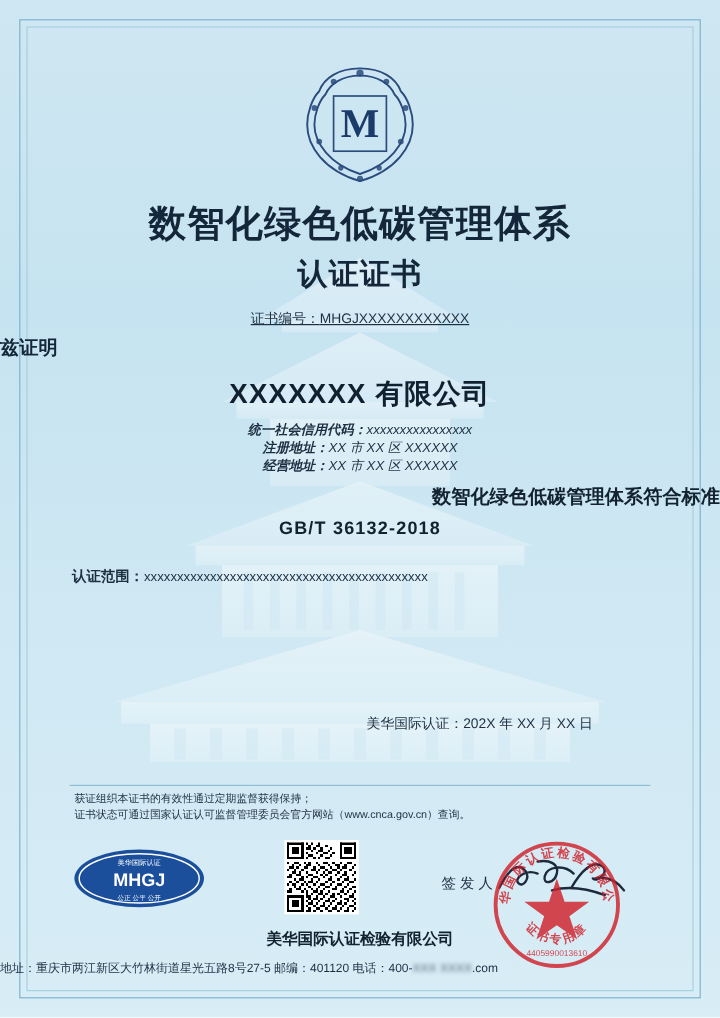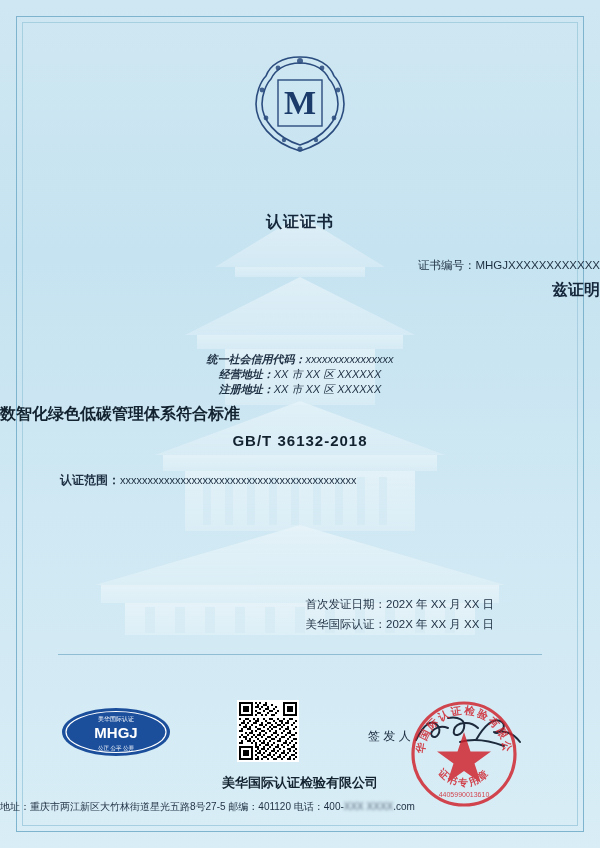--- a/index.html
+++ b/index.html
@@ -68,38 +68,39 @@
     font-size: 31px;
     font-weight: bold;
     letter-spacing: 1px;
     color: #14263a;
   }
   .title-sub {
     position: absolute;
     top: 212px;
     left: 0; right: 0;
     text-align: center;
-    font-size: 16px;
+    font-size: 25px;
     font-weight: bold;
     letter-spacing: 1px;
     color: #14263a;
   }
   .cert-no {
     position: absolute;
     top: 258px;
     left: 0; right: 0;
-    text-align: right;
+    text-align: center;
     font-size: 11.5px;
     color: #1d2f42;
+    text-decoration: underline;
   }
   .hereby {
     position: absolute;
     top: 280px;
     left: 0; right: 0;
-    text-align: right;
+    text-align: left;
     font-size: 16px;
     font-weight: bold;
     color: #14263a;
   }
   .company {
     position: absolute;
     top: 313px;
     left: 0; right: 0;
     text-align: center;
     font-size: 23px;
@@ -115,21 +116,21 @@
     font-size: 11px;
     line-height: 15px;
     color: #1d2f42;
     font-style: italic;
   }
   .info-line .label { font-weight: bold; }
   .standard-line {
     position: absolute;
     top: 404px;
     left: 0; right: 0;
-    text-align: left;
+    text-align: right;
     font-size: 16px;
     font-weight: bold;
     color: #12222f;
   }
   .standard-code {
     position: absolute;
     top: 432px;
     left: 0; right: 0;
     text-align: center;
     font-size: 15px;
@@ -306,59 +307,62 @@
         <circle cx="18" cy="66" r="2.4"></circle>
         <circle cx="86" cy="66" r="2.4"></circle>
         <circle cx="36" cy="88" r="2.2"></circle>
         <circle cx="68" cy="88" r="2.2"></circle>
         <circle cx="52" cy="97" r="2.6"></circle>
       </g>
       <rect x="30" y="28" width="44" height="46" fill="none" stroke="#2b4c7e" stroke-width="1.4"></rect>
       <text x="52" y="62" text-anchor="middle" font-family="Liberation Serif, serif" font-size="34" font-weight="bold" fill="#1b3c6b">M</text>
     </svg>
 
+    <div class="title-main">数智化绿色低碳管理体系</div>
     <div class="title-sub">认证证书</div>
 
     <div class="cert-no">
       <span>证书编号：</span><span>MHGJXXXXXXXXXXXX</span>
     </div>
 
     <div class="hereby">兹证明</div>
 
+    <div class="company">XXXXXXX 有限公司</div>
 
     <div class="info-block">
       <div class="info-line">
         <span class="label">统一社会信用代码：</span><span>xxxxxxxxxxxxxxxx</span>
       </div>
       <div class="info-line">
-        <span class="label">经营地址：</span><span>XX 市 XX 区 XXXXXX</span>
+        <span class="label">注册地址：</span><span>XX 市 XX 区 XXXXXX</span>
       </div>
       <div class="info-line">
-        <span class="label">注册地址：</span><span>XX 市 XX 区 XXXXXX</span>
+        <span class="label">经营地址：</span><span>XX 市 XX 区 XXXXXX</span>
       </div>
     </div>
 
     <div class="standard-line">数智化绿色低碳管理体系符合标准</div>
     <div class="standard-code">GB/T 36132-2018</div>
 
     <div class="scope">
       <span class="label">认证范围：</span><span>xxxxxxxxxxxxxxxxxxxxxxxxxxxxxxxxxxxxxxxxxxx</span>
     </div>
 
     <div class="dates">
-      <div>
-        <span>首次发证日期：</span><span>202X 年 XX 月 XX 日</span>
-      </div>
       <div>
         <span>美华国际认证：</span><span>202X 年 XX 月 XX 日</span>
       </div>
     </div>
 
     <div class="divider"></div>
 
+    <div class="notes">
+      <div>获证组织本证书的有效性通过定期监督获得保持；</div>
+      <div>证书状态可通过国家认证认可监督管理委员会官方网站（www.cnca.gov.cn）查询。</div>
+    </div>
 
     <svg class="logo" viewBox="0 0 112 52">
       <ellipse cx="56" cy="26" rx="54" ry="24" fill="#1b4f9c"></ellipse>
       <ellipse cx="56" cy="26" rx="50" ry="20.5" fill="none" stroke="#ffffff" stroke-width="1.2"></ellipse>
       <text x="56" y="15" text-anchor="middle" font-family="Liberation Sans, sans-serif" font-size="6" fill="#ffffff">美华国际认证</text>
       <text x="56" y="32" text-anchor="middle" font-family="Liberation Sans, sans-serif" font-size="15" font-weight="bold" fill="#ffffff">MHGJ</text>
       <text x="56" y="44" text-anchor="middle" font-family="Liberation Sans, sans-serif" font-size="5.5" fill="#ffffff">公正   公平   公开</text>
     </svg>
 
     <div class="qr">

